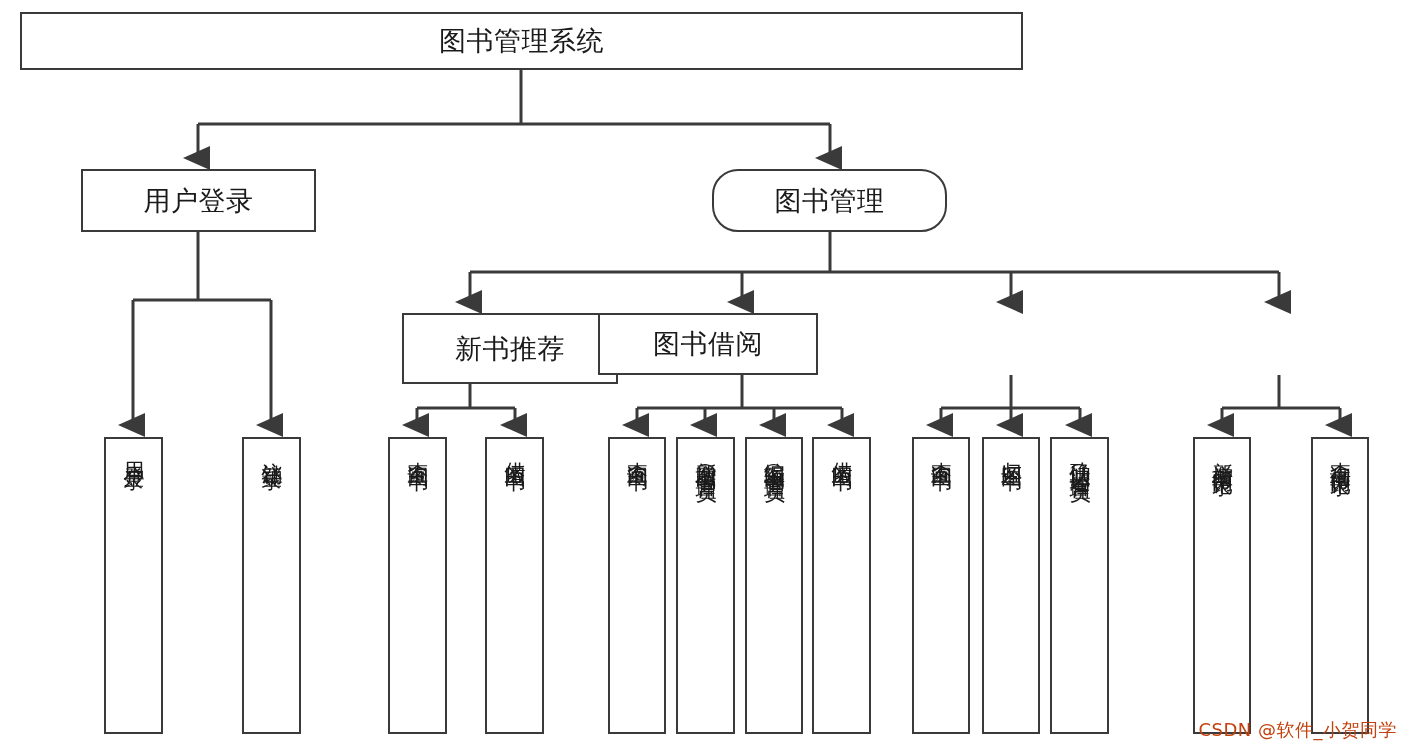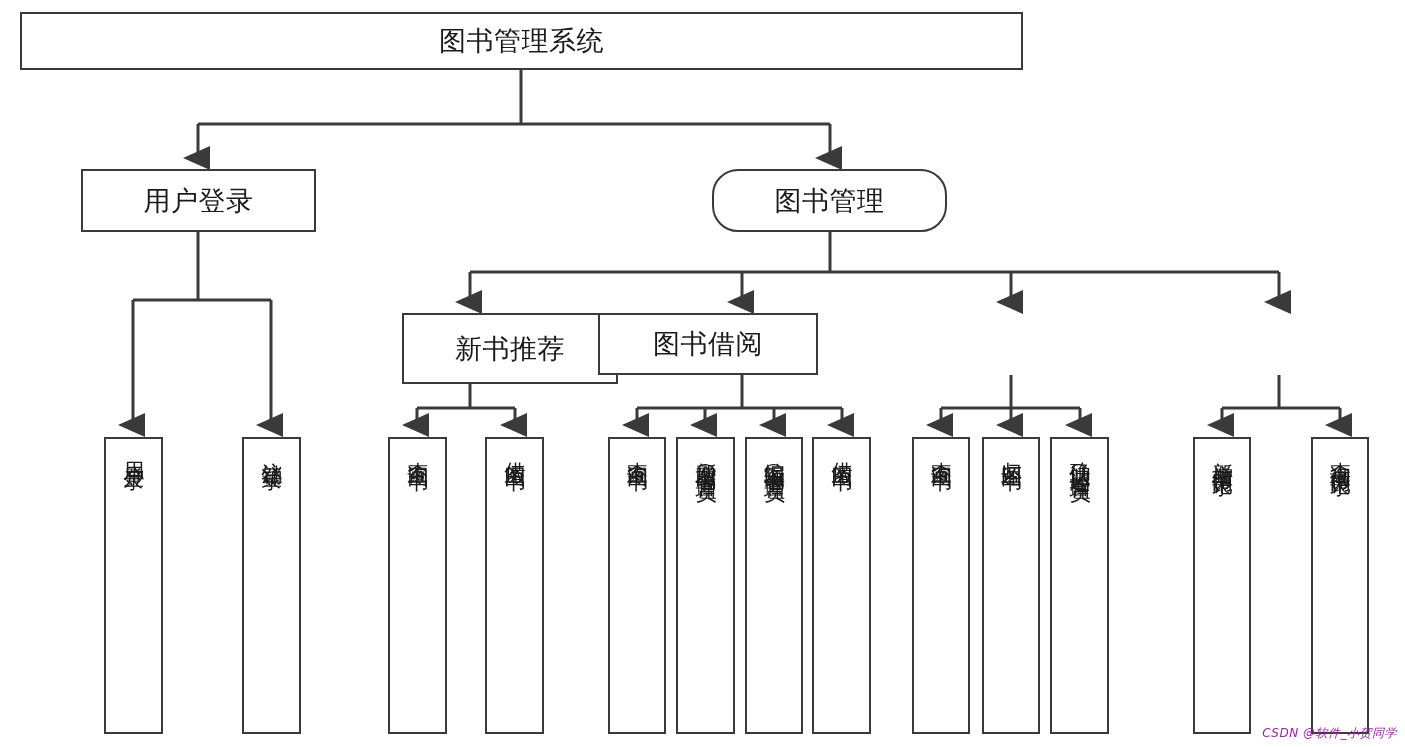--- a/index.html
+++ b/index.html
@@ -53,26 +53,25 @@
     text-orientation: upright;
     font-size: 21px;
     letter-spacing: 3px;
     line-height: 1;
     white-space: nowrap;
   }
   #watermark {
     position: absolute;
     right: 8px;
     bottom: 5px;
-    font-size: 12px;
-    color: #a21caf;
+    font-size: 18px;
+    color: #c2410c;
     letter-spacing: 0.5px;
     z-index: 3;
     white-space: nowrap;
-    font-style: italic;
   }
 </style>
 </head>
 <body>
 
 <div id="canvas">
 
   <svg id="edges" viewBox="0 0 1405 747">
     <defs>
       <marker id="arrow" markerWidth="10" markerHeight="10" refX="5" refY="5" orient="auto" markerUnits="strokeWidth">

